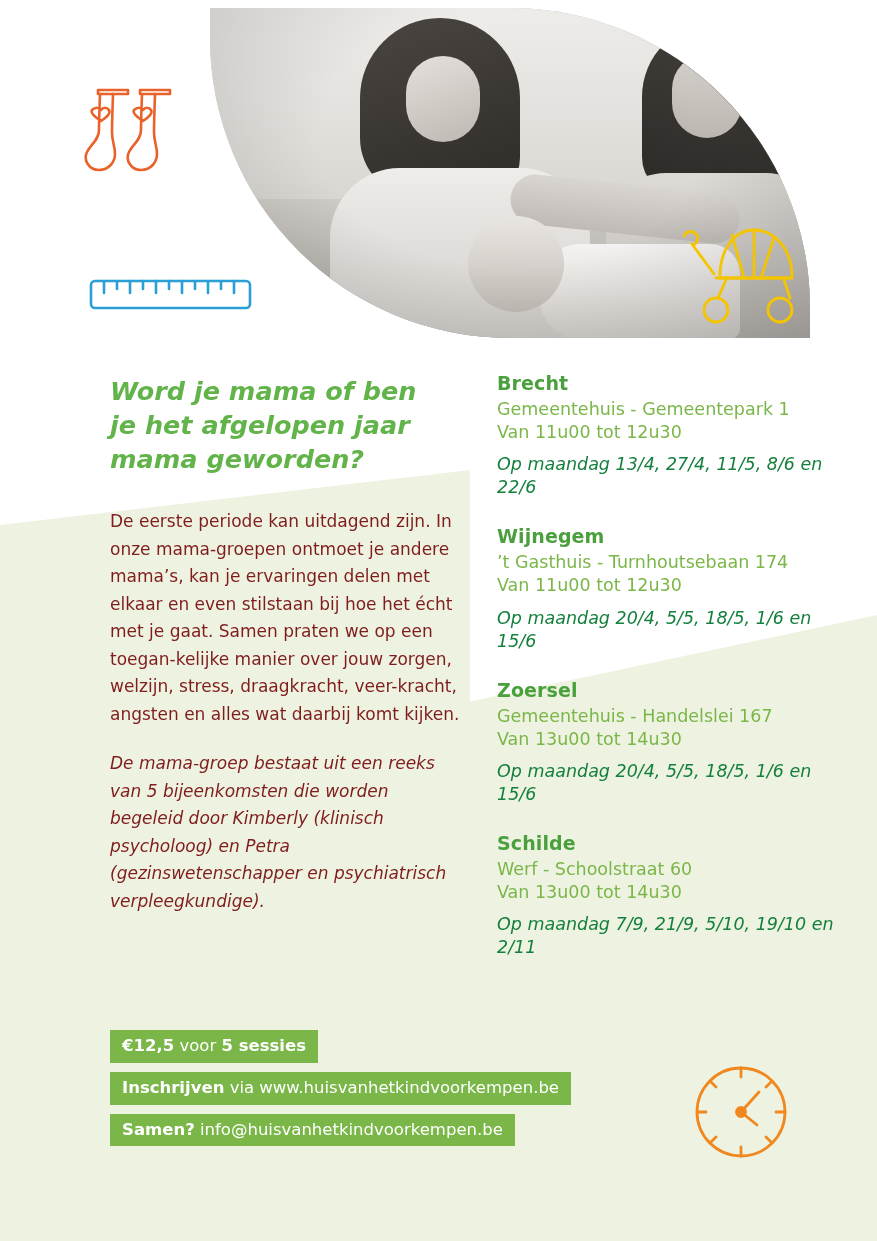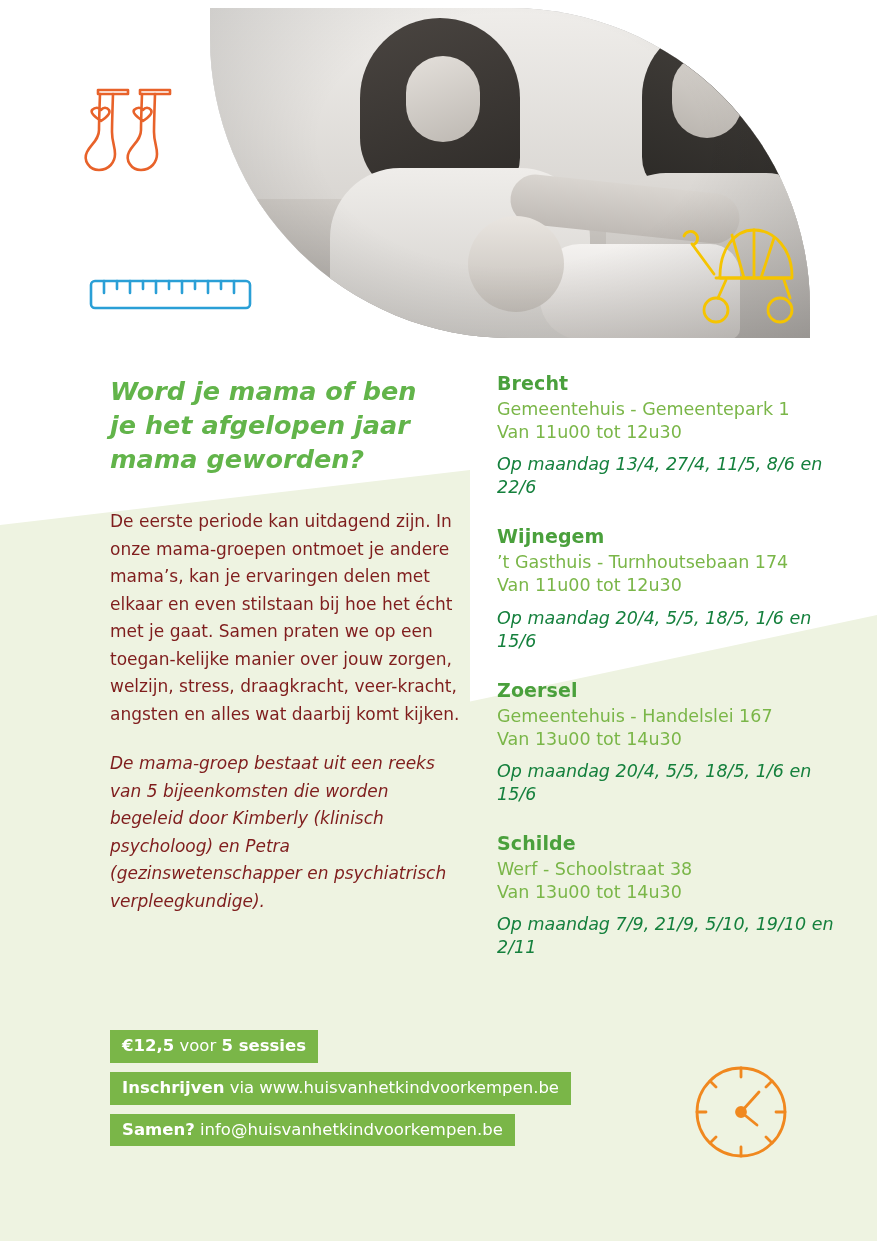--- a/index.html
+++ b/index.html
@@ -294,21 +294,21 @@
 
   <div class="loc">
     <div class="loc-name">Zoersel</div>
     <div class="loc-line">Gemeentehuis - Handelslei 167</div>
     <div class="loc-line">Van 13u00 tot 14u30</div>
     <div class="loc-dates">Op maandag 20/4, 5/5, 18/5, 1/6 en 15/6</div>
   </div>
 
   <div class="loc">
     <div class="loc-name">Schilde</div>
-    <div class="loc-line">Werf - Schoolstraat 38</div>
+    <div class="loc-line">Werf - Schoolstraat 60</div>
     <div class="loc-line">Van 13u00 tot 14u30</div>
     <div class="loc-dates">Op maandag 7/9, 21/9, 5/10, 19/10 en 2/11</div>
   </div>
 
 </div>
 
 <div class="bars">
   <span class="bar-row"><span class="bar"><b>€12,5</b><span> voor </span><b>5 sessies</b></span></span>
   <span class="bar-row"><span class="bar"><b>Inschrijven</b><span> via www.huisvanhetkindvoorkempen.be</span></span></span>
   <span class="bar-row"><span class="bar"><b>Samen?</b><span> info@huisvanhetkindvoorkempen.be</span></span></span>

